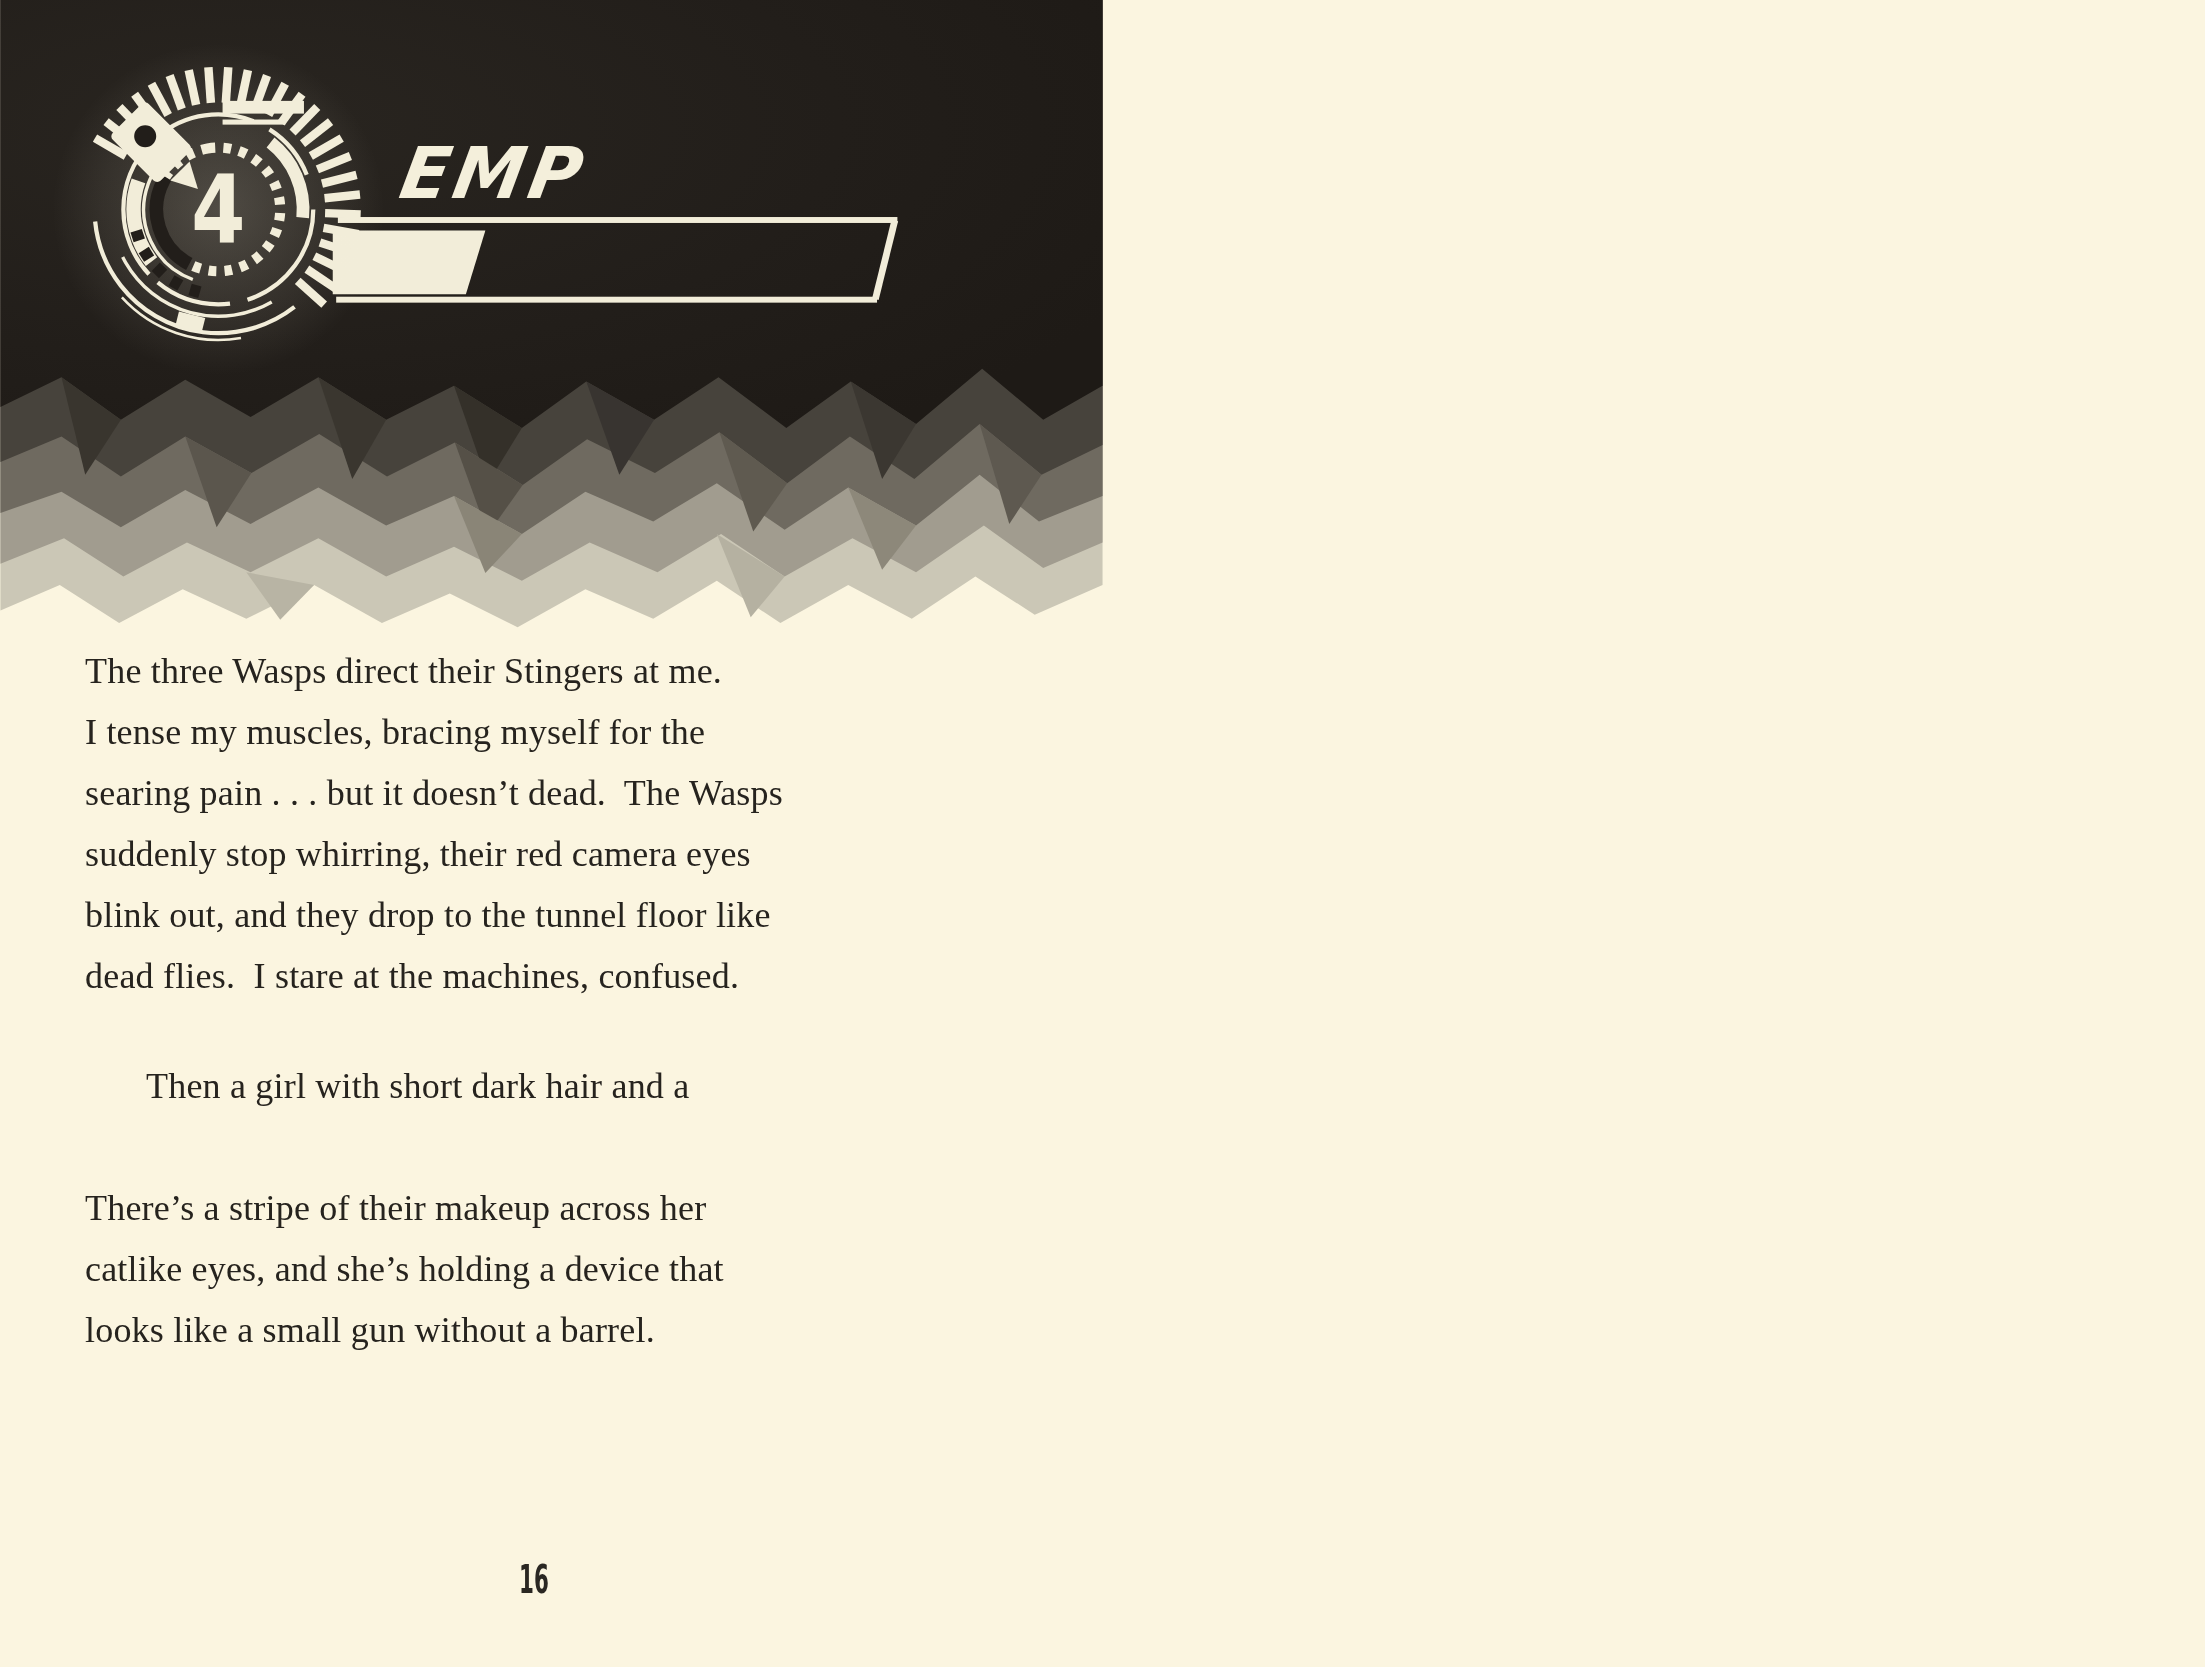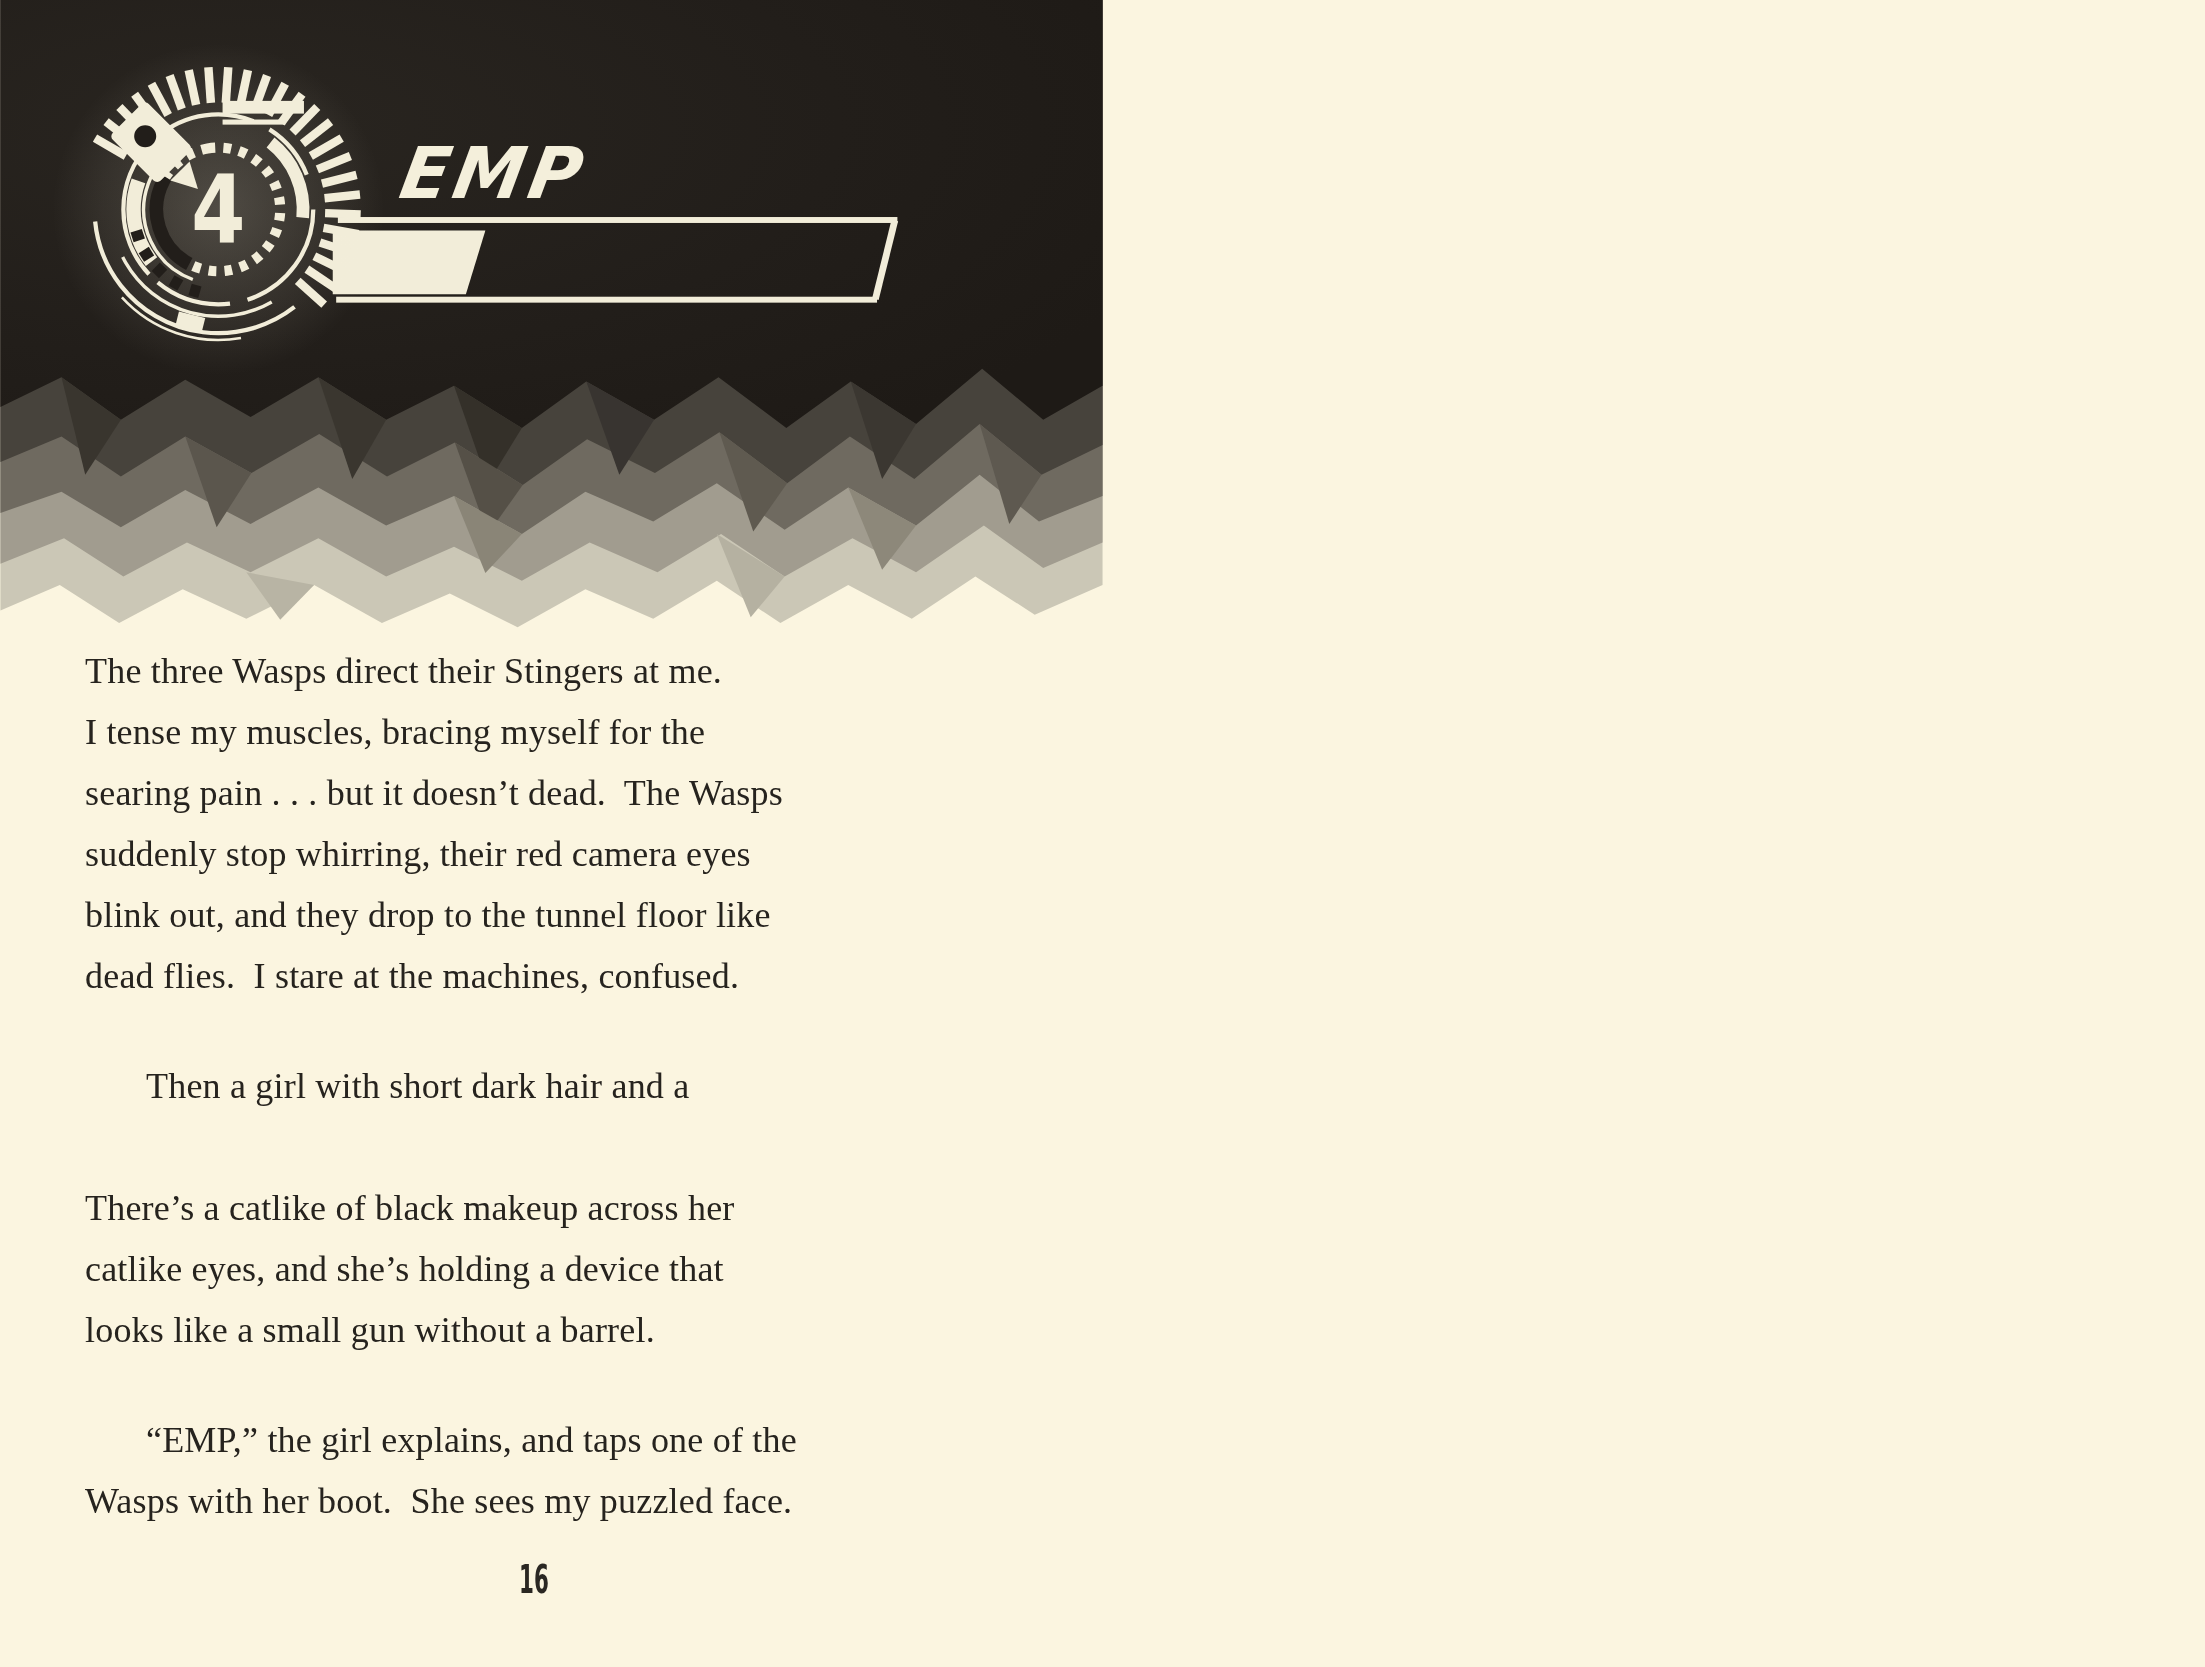--- a/index.html
+++ b/index.html
@@ -137,22 +137,21 @@
       <text y="40" font-size="112" font-weight="bold" text-anchor="middle" fill="#f2edd9" stroke="none" font-family="'DejaVu Sans', sans-serif" transform="scale(0.82,1)">4</text>
     </g>
 
     <g transform="translate(468,234) skewX(-10)">
       <text font-size="84" font-weight="bold" font-style="italic" letter-spacing="5" fill="#f4efdb" font-family="'DejaVu Sans', sans-serif">EMP</text>
     </g>
   </svg>
 
   <div class="text-col text-col-left">
       <p><span>The three Wasps direct their Stingers at me.</span><br><span>I tense my muscles, bracing myself for the</span><br><span>searing pain . . . but it doesn’t dead.  The Wasps</span><br><span>suddenly stop whirring, their red camera eyes</span><br><span>blink out, and they drop to the tunnel floor like</span><br><span>dead flies.  I stare at the machines, confused.</span></p>
-      <p class="indent"><span>Then a girl with short dark hair and a</span><br><br><span>There’s a catlike of black makeup across her</span><br><span>catlike eyes, and she’s holding a device that</span><br><span>looks like a small gun without a barrel.</span></p>
-      <p class="indent"><span>“EMP,” the girl explains, and taps one of the</span><br><span>Wasps with her boot.  She sees my puzzled face.</span></p>
+      <p class="indent"><span>Then a girl with short dark hair and a</span><br><br><span>There’s a stripe of their makeup across her</span><br><span>catlike eyes, and she’s holding a device that</span><br><span>looks like a small gun without a barrel.</span></p>
     </div>
 
   <div class="pagenum pagenum-left">16</div>
 </section>
 
 <section class="page page-right">
   
 
   
 </section>

